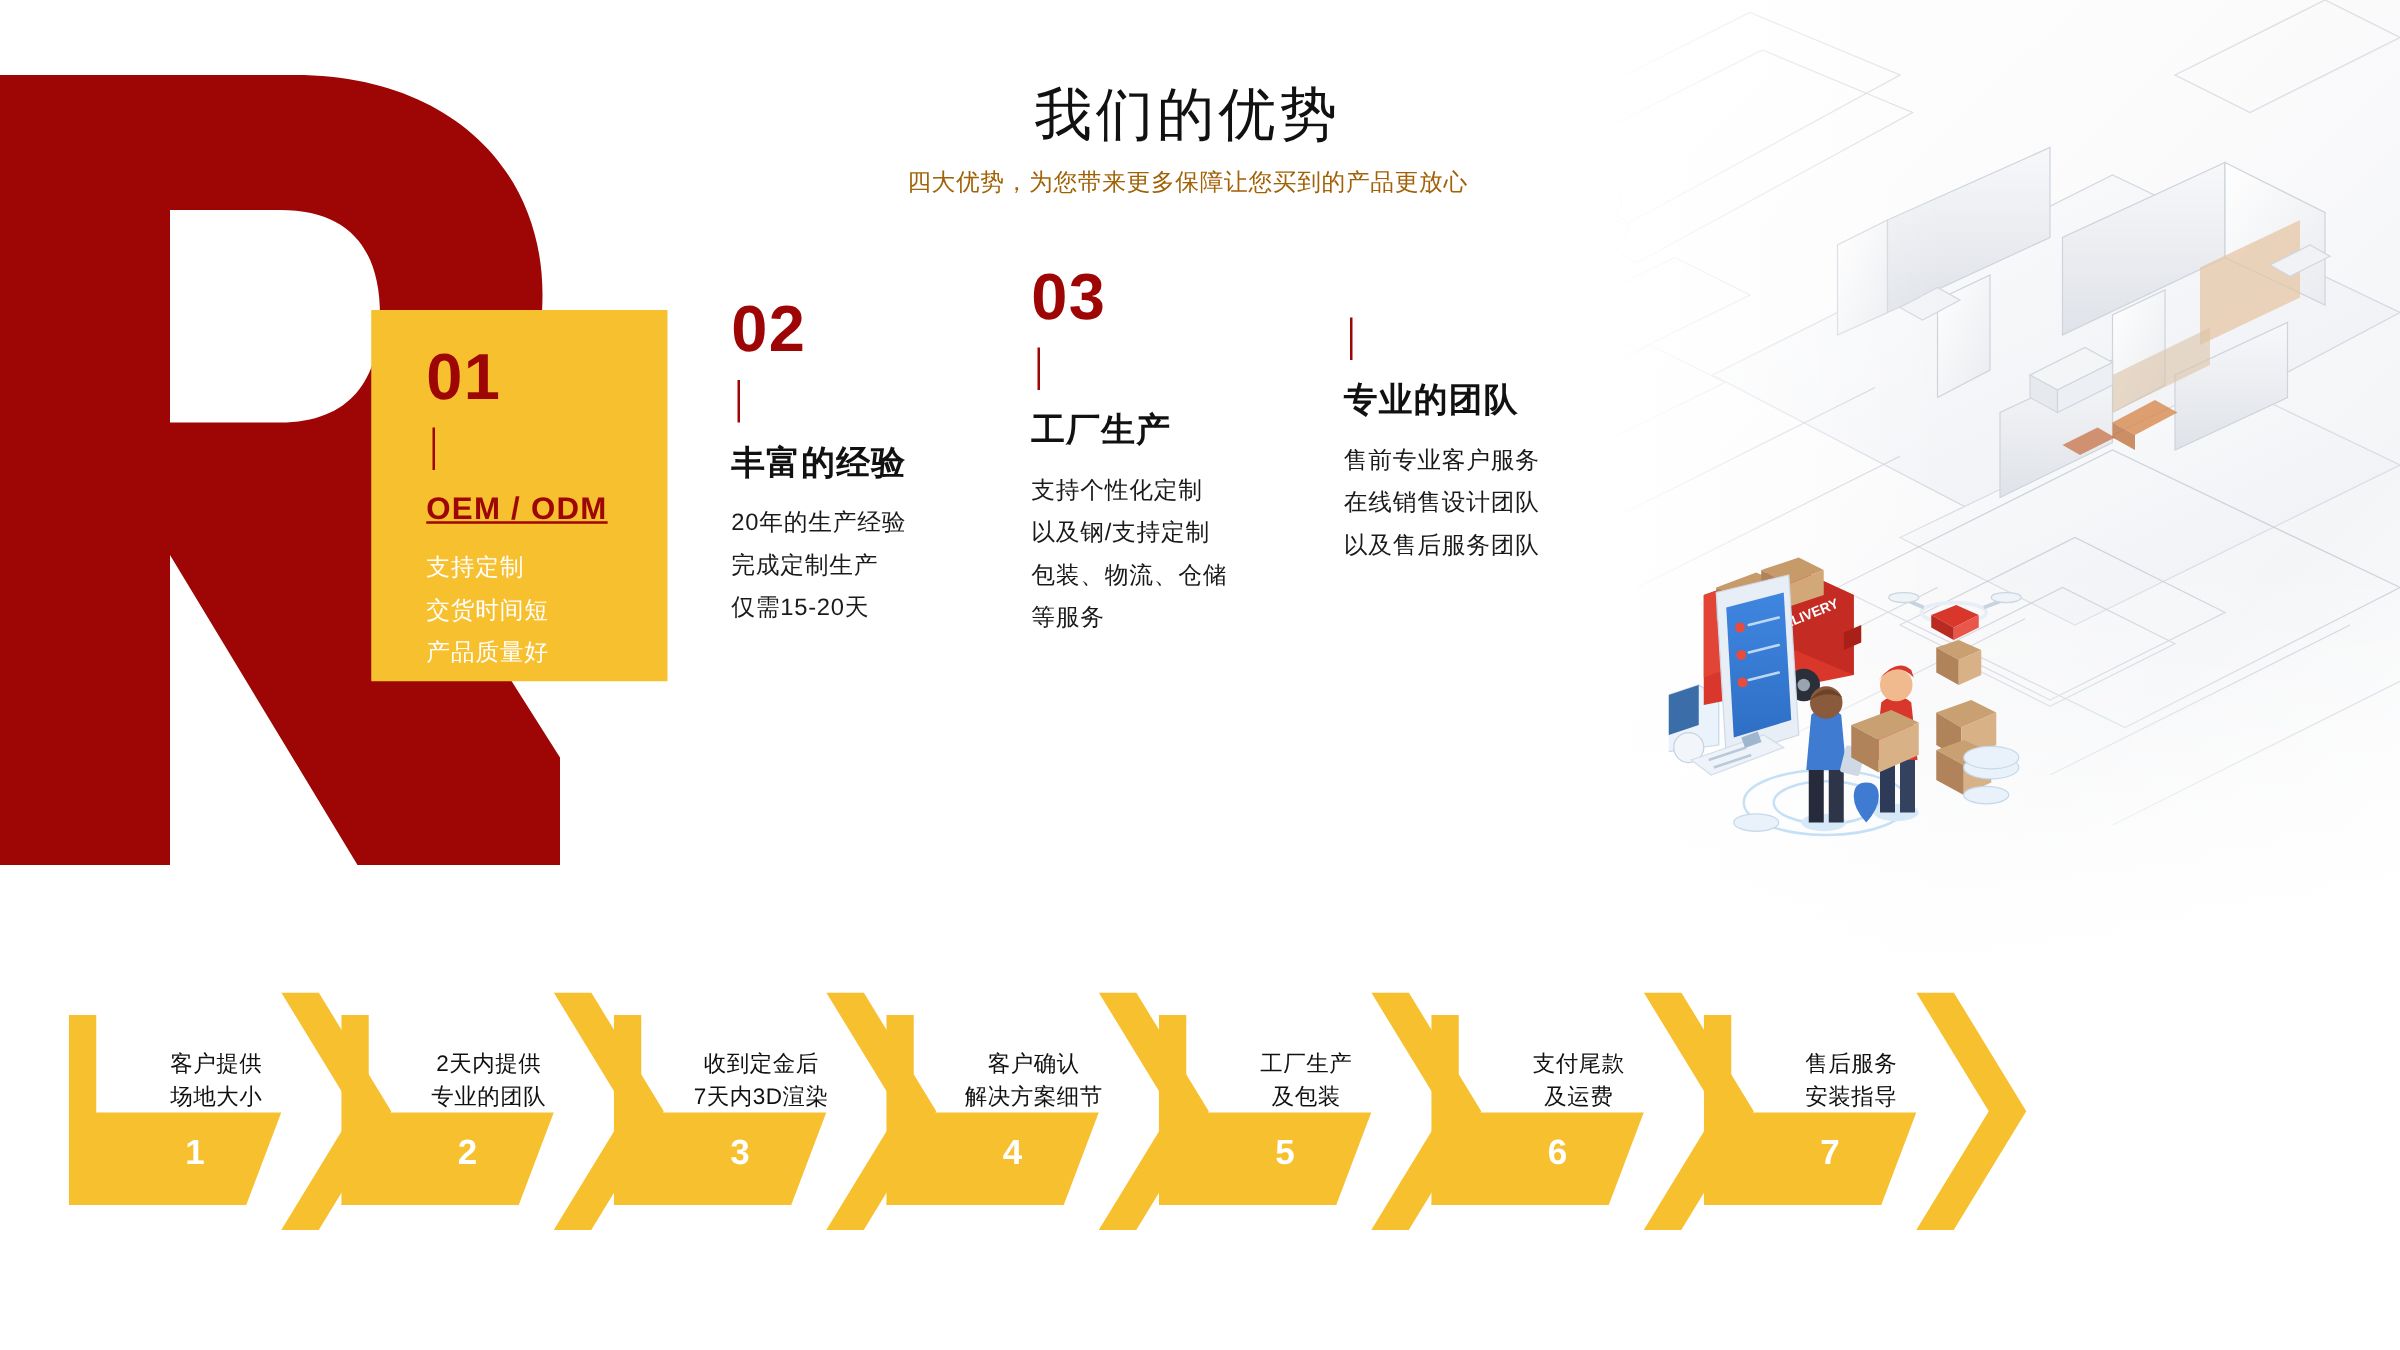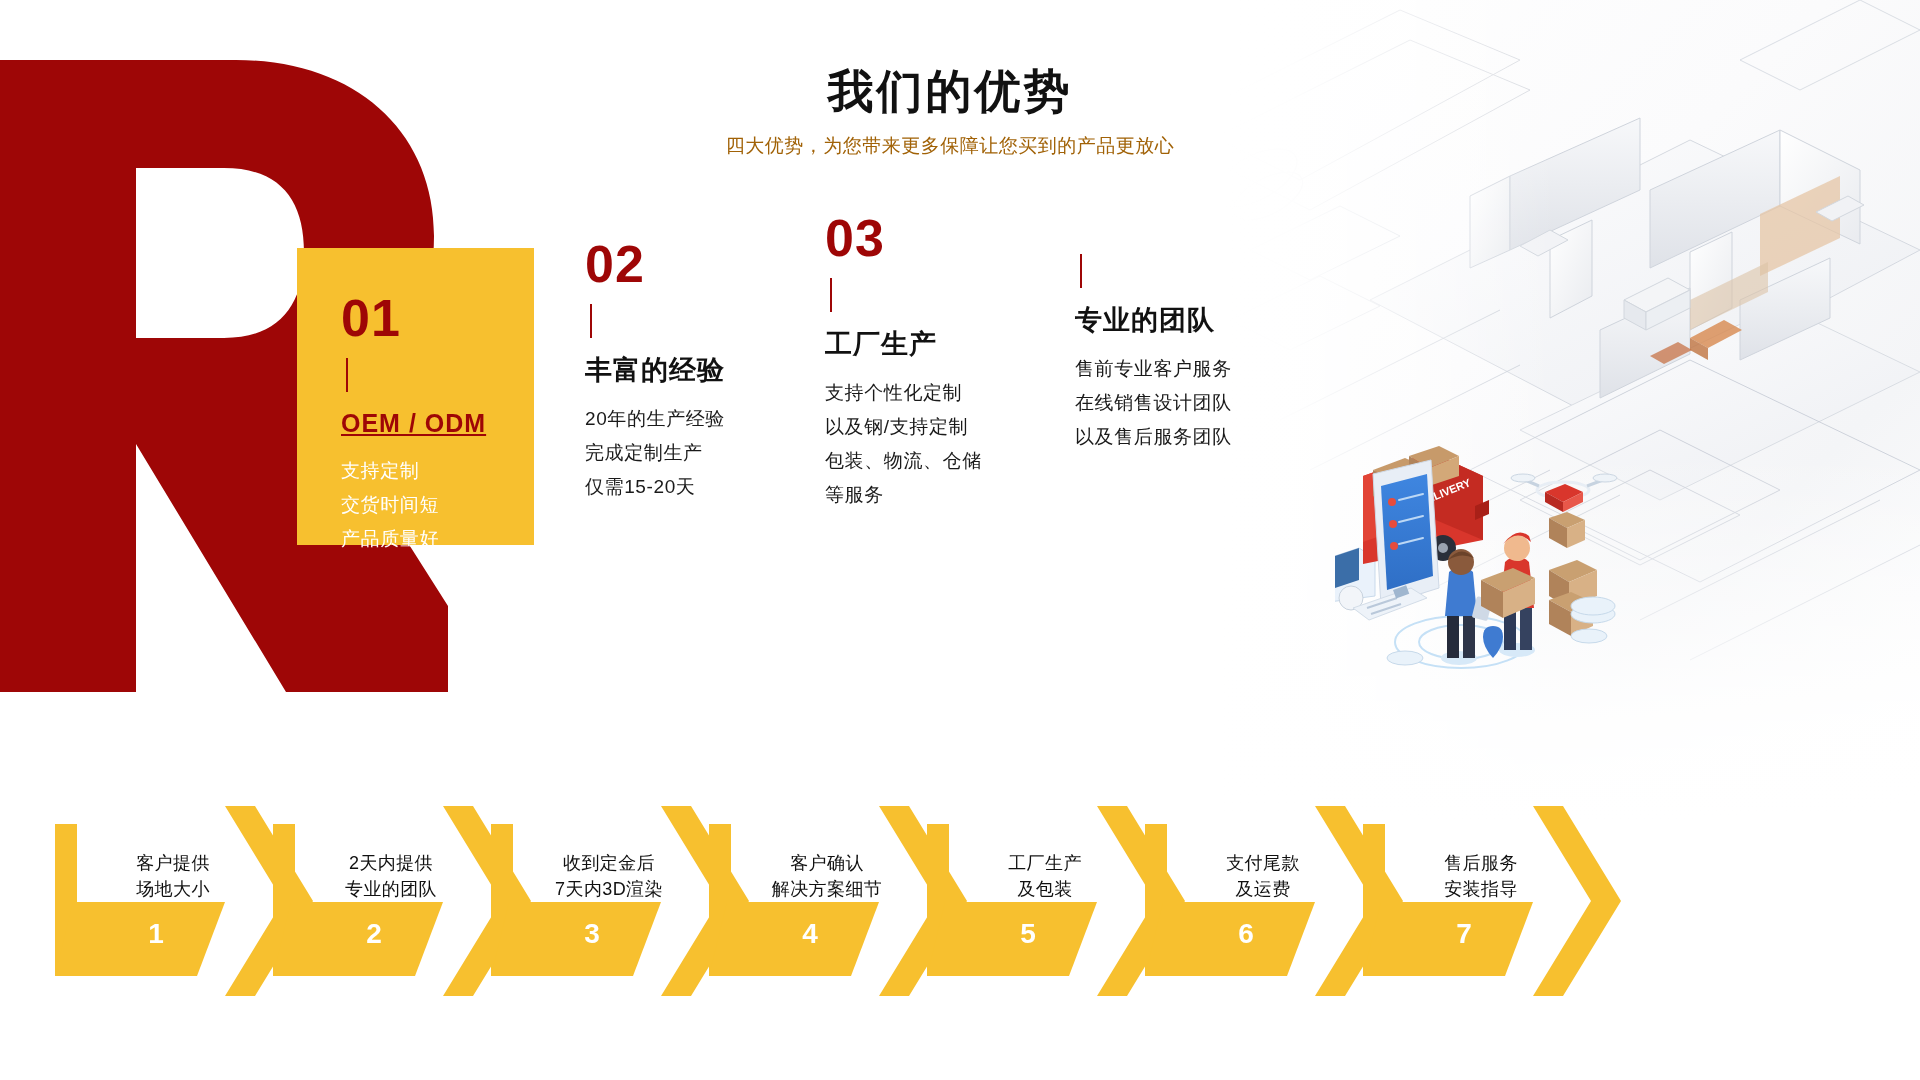--- a/index.html
+++ b/index.html
@@ -30,21 +30,21 @@
     background: linear-gradient(to bottom, rgba(255,255,255,0) 55%, rgba(255,255,255,.9) 88%, #ffffff 100%);
   }
   .bg-render svg { position:absolute; inset:0; }
 
   
   .big-r { position: absolute; left: -14px; top: 46px; z-index: 1; }
 
   
   .header { position: absolute; left: 640px; top: 66px; width: 620px; z-index: 5; text-align: center; }
   .header .title {
-    font-size: 46px; font-weight: 700; color: #111; letter-spacing: 3px; line-height: 1.1;
+    font-size: 46px; font-weight: 400; color: #111; letter-spacing: 3px; line-height: 1.1;
   }
   .header .subtitle {
     margin-top: 16px; font-size: 19px; color: #a16207; letter-spacing: .5px; white-space: nowrap;
   }
 
   
   .features { position: absolute; left: 0; top: 0; width: 1920px; height: 700px; z-index: 4; }
   .feature { position: absolute; }
   .feature .num {
     font-size: 52px; font-weight: 700; color: #9E0606; line-height: 1; letter-spacing: 1px;
@@ -54,38 +54,38 @@
   }
   .feature .heading {
     font-size: 27px; font-weight: 700; letter-spacing: 1px; line-height: 1.2;
   }
   .feature .lines { margin-top: 16px; }
   .feature .lines div { font-size: 19px; line-height: 34px; letter-spacing: .6px; }
 
   
   .card-01 {
     left: 297px; top: 248px; width: 237px; height: 297px;
-    background: #F7C02F; padding: 44px 0 0 44px;
+    background: #F7C02F; padding: 28px 0 0 44px;
   }
   .card-01 .heading { color: #9E0606; font-size: 25px; text-decoration: underline; }
   .card-01 .lines div { color: #ffffff; }
 
   
   .card-02 { left: 585px; top: 238px; width: 230px; }
   .card-03 { left: 825px; top: 212px; width: 250px; }
   .card-04 { left: 1075px; top: 240px; width: 250px; }
   .card-02 .heading, .card-03 .heading, .card-04 .heading { color: #111; }
   .card-02 .lines div, .card-03 .lines div, .card-04 .lines div { color: #1a1a1a; }
 
   
   .delivery { position: absolute; left: 1335px; top: 430px; width: 290px; height: 250px; z-index: 3; }
 
   
   .process { position: absolute; left: 0; top: 790px; width: 1920px; height: 190px; z-index: 6; }
-  .step { position: absolute; top: 16px; width: 260px; height: 190px; padding-left: 15px; }
+  .step { position: absolute; top: 4px; width: 260px; height: 190px; padding-left: 15px; }
   .step .chev-text {
     position: absolute; left: 48px; top: 44px; width: 170px;
     text-align: center; font-size: 18px; line-height: 26px; color: #111; letter-spacing: .4px;
   }
   .step .idx {
     position: absolute; left: 86px; top: 112px; width: 60px;
     text-align: center; font-size: 28px; font-weight: 600; color: #ffffff;
   }
 </style>
 </head>

